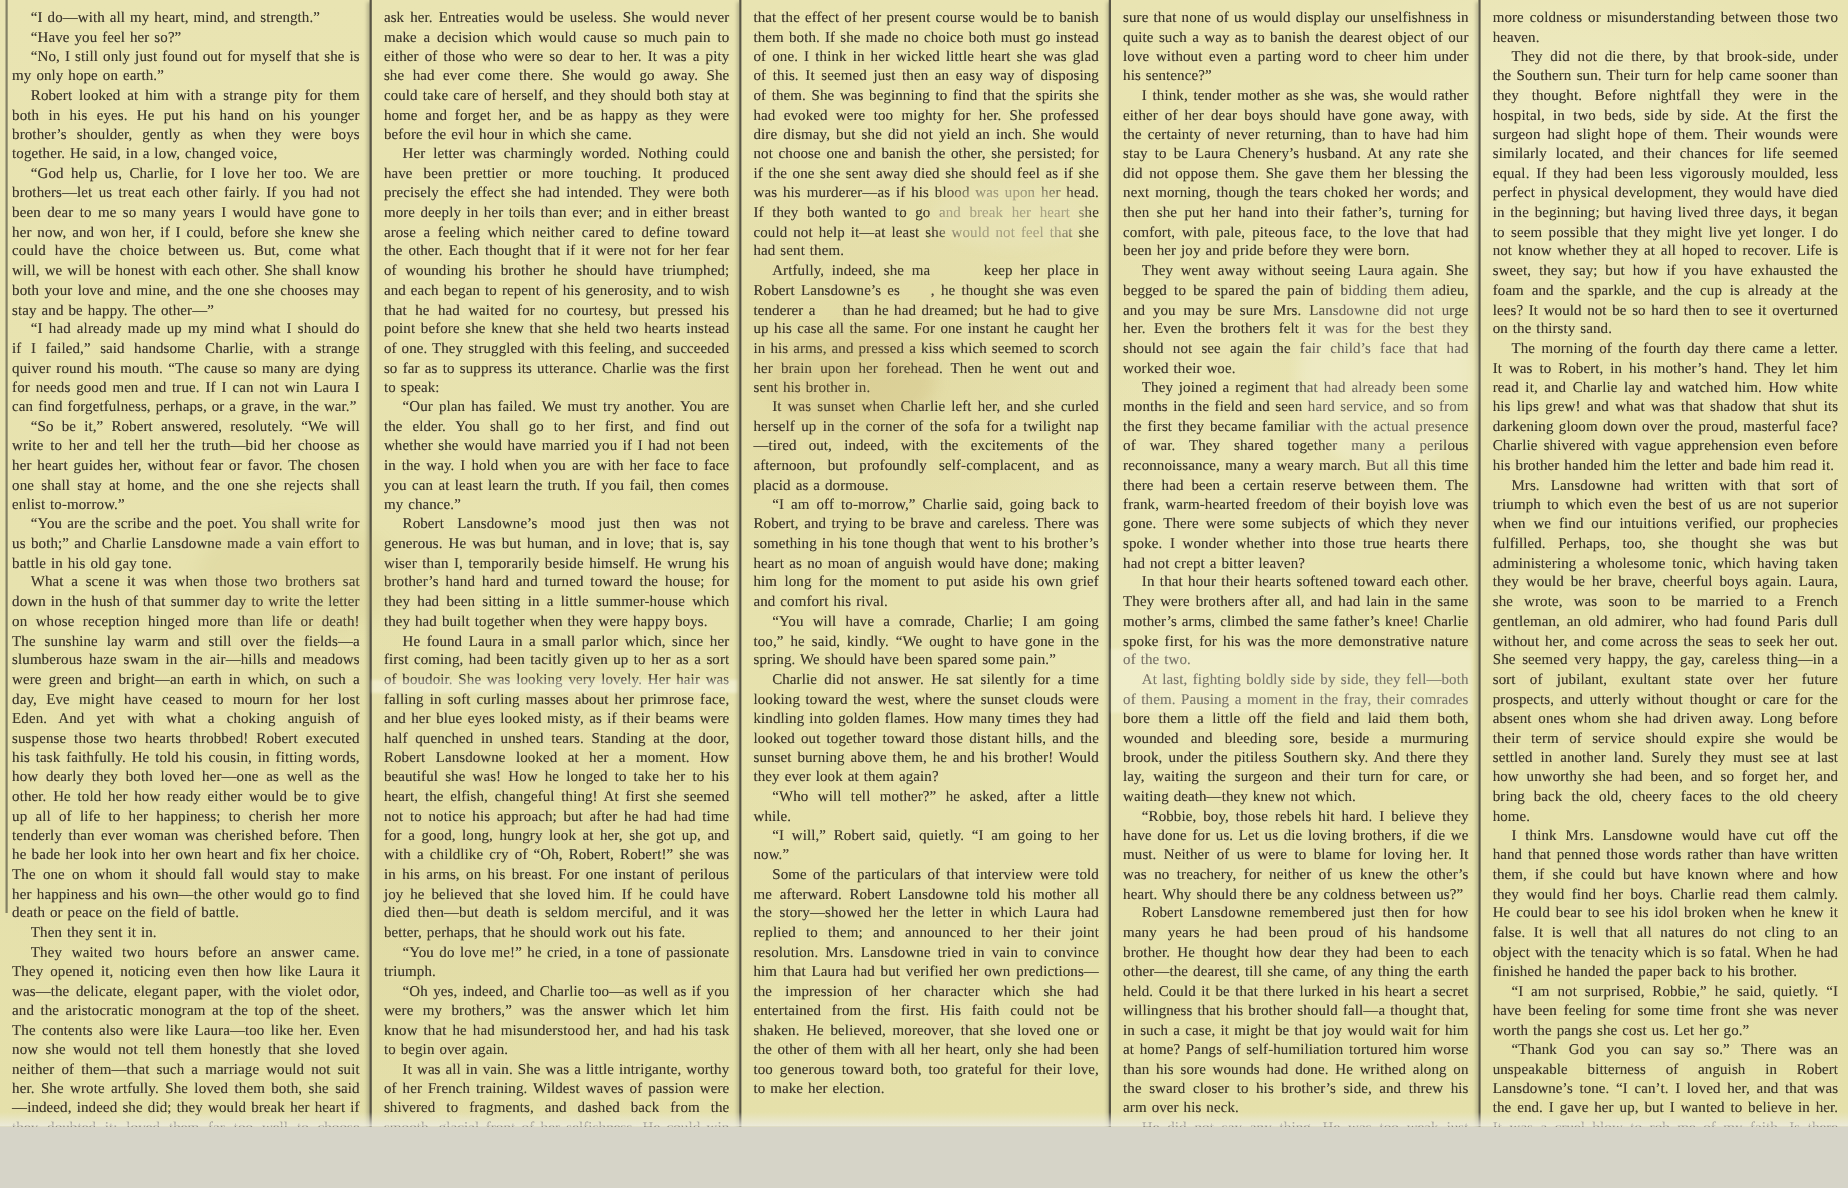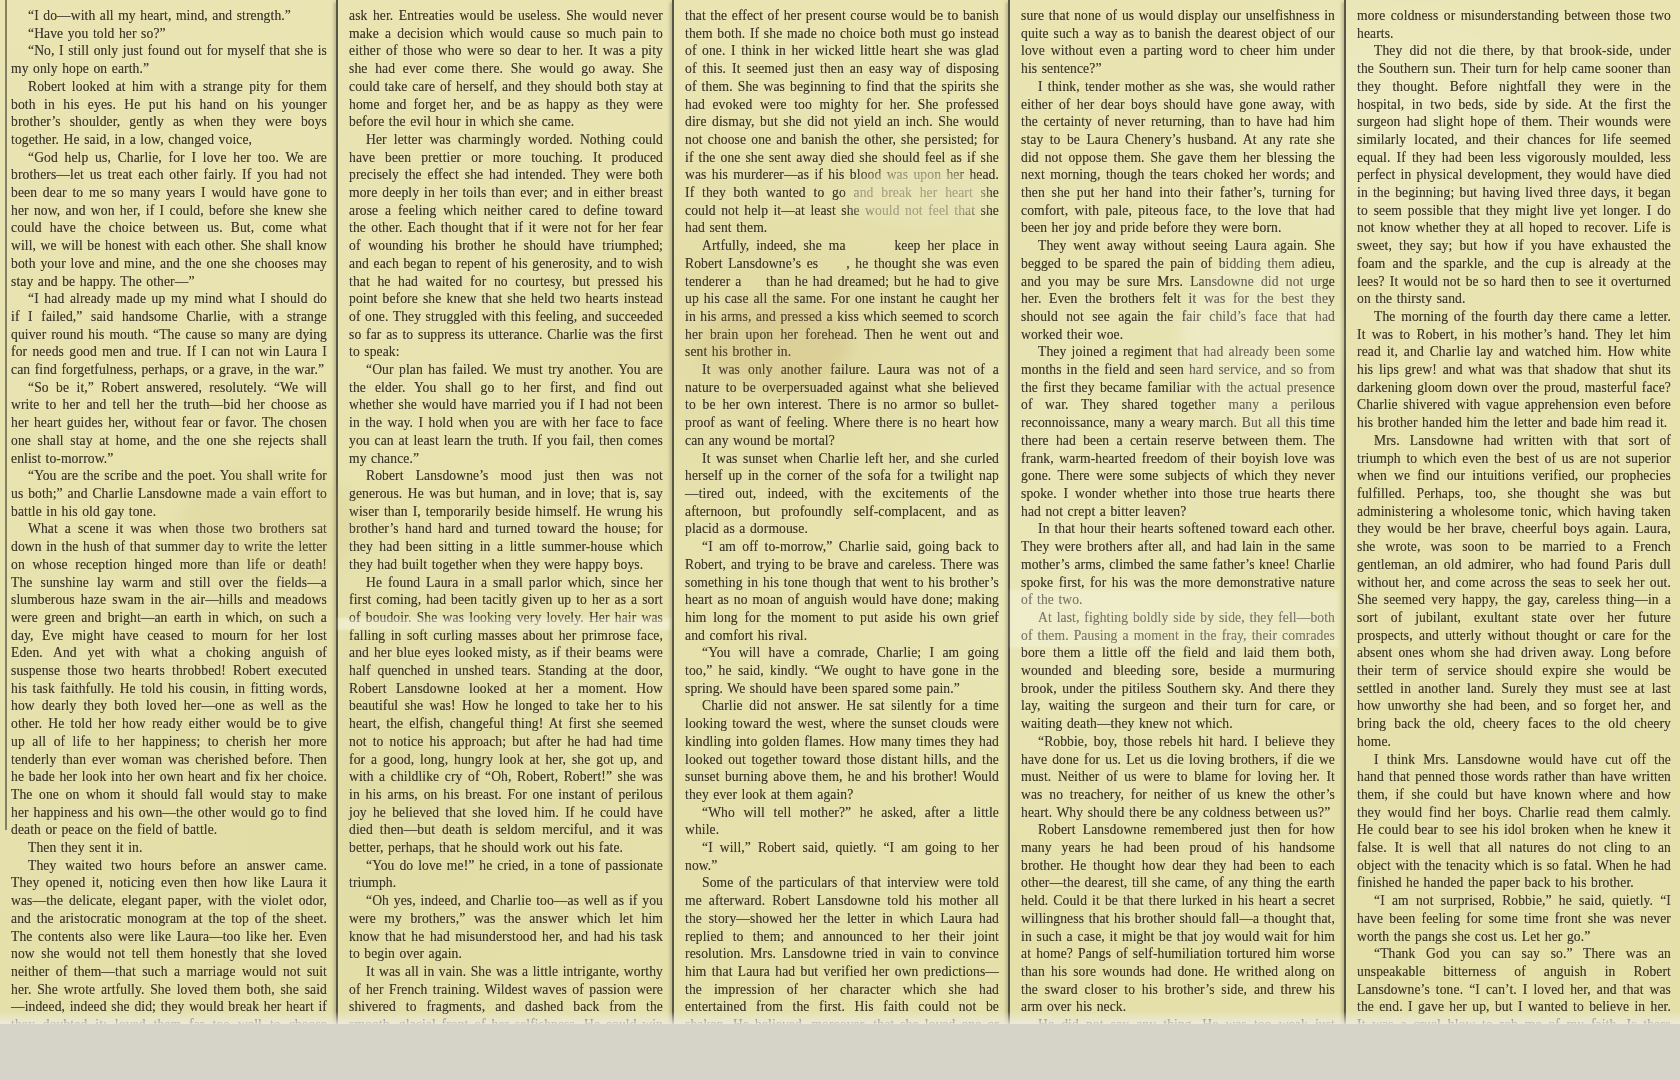--- a/index.html
+++ b/index.html
@@ -72,21 +72,21 @@
     background: linear-gradient(rgba(236,235,226,0), rgba(236,235,226,0.85));
   }
 </style>
 </head>
 <body>
 
 <div class="page">
   <div class="columns">
     <div class="column">
         <p class="para indent">“I do—with all my heart, mind, and strength.”</p>
-        <p class="para indent">“Have you told her so?”</p>
+        <p class="para indent">“Have you feel her so?”</p>
         <p class="para indent">“No, I still only just found out for myself that she is my only hope on earth.”</p>
         <p class="para indent">Robert looked at him with a strange pity for them both in his eyes. He put his hand on his younger brother’s shoulder, gently as when they were boys together. He said, in a low, changed voice,</p>
         <p class="para indent">“God help us, Charlie, for I love her too. We are brothers—let us treat each other fairly. If you had not been dear to me so many years I would have gone to her now, and won her, if I could, before she knew she could have the choice between us. But, come what will, we will be honest with each other. She shall know both your love and mine, and the one she chooses may stay and be happy. The other—”</p>
         <p class="para indent">“I had already made up my mind what I should do if I failed,” said handsome Charlie, with a strange quiver round his mouth. “The cause so many are dying for needs good men and true. If I can not win Laura I can find forgetfulness, perhaps, or a grave, in the war.”</p>
         <p class="para indent">“So be it,” Robert answered, resolutely. “We will write to her and tell her the truth—bid her choose as her heart guides her, without fear or favor. The chosen one shall stay at home, and the one she rejects shall enlist to-morrow.”</p>
         <p class="para indent">“You are the scribe and the poet. You shall write for us both;” and Charlie Lansdowne made a vain effort to battle in his old gay tone.</p>
         <p class="para indent">What a scene it was when those two brothers sat down in the hush of that summer day to write the letter on whose reception hinged more than life or death! The sunshine lay warm and still over the fields—a slumberous haze swam in the air—hills and meadows were green and bright—an earth in which, on such a day, Eve might have ceased to mourn for her lost Eden. And yet with what a choking anguish of suspense those two hearts throbbed! Robert executed his task faithfully. He told his cousin, in fitting words, how dearly they both loved her—one as well as the other. He told her how ready either would be to give up all of life to her happiness; to cherish her more tenderly than ever woman was cherished before. Then he bade her look into her own heart and fix her choice. The one on whom it should fall would stay to make her happiness and his own—the other would go to find death or peace on the field of battle.</p>
         <p class="para indent">Then they sent it in.</p>
         <p class="para indent">They waited two hours before an answer came. They opened it, noticing even then how like Laura it was—the delicate, elegant paper, with the violet odor, and the aristocratic monogram at the top of the sheet. The contents also were like Laura—too like her. Even now she would not tell them honestly that she loved neither of them—that such a marriage would not suit her. She wrote artfully. She loved them both, she said—indeed, indeed she did; they would break her heart if they doubted it; loved them far too well to choose between them, and send one away to what she believed would be certain death. They must not</p>
       </div>
@@ -96,42 +96,41 @@
         <p class="para indent">“Our plan has failed. We must try another. You are the elder. You shall go to her first, and find out whether she would have married you if I had not been in the way. I hold when you are with her face to face you can at least learn the truth. If you fail, then comes my chance.”</p>
         <p class="para indent">Robert Lansdowne’s mood just then was not generous. He was but human, and in love; that is, say wiser than I, temporarily beside himself. He wrung his brother’s hand hard and turned toward the house; for they had been sitting in a little summer-house which they had built together when they were happy boys.</p>
         <p class="para indent">He found Laura in a small parlor which, since her first coming, had been tacitly given up to her as a sort of boudoir. She was looking very lovely. Her hair was falling in soft curling masses about her primrose face, and her blue eyes looked misty, as if their beams were half quenched in unshed tears. Standing at the door, Robert Lansdowne looked at her a moment. How beautiful she was! How he longed to take her to his heart, the elfish, changeful thing! At first she seemed not to notice his approach; but after he had had time for a good, long, hungry look at her, she got up, and with a childlike cry of “Oh, Robert, Robert!” she was in his arms, on his breast. For one instant of perilous joy he believed that she loved him. If he could have died then—but death is seldom merciful, and it was better, perhaps, that he should work out his fate.</p>
         <p class="para indent">“You do love me!” he cried, in a tone of passionate triumph.</p>
         <p class="para indent">“Oh yes, indeed, and Charlie too—as well as if you were my brothers,” was the answer which let him know that he had misunderstood her, and had his task to begin over again.</p>
         <p class="para indent">It was all in vain. She was a little intrigante, worthy of her French training. Wildest waves of passion were shivered to fragments, and dashed back from the smooth, glacial front of her selfishness. He could win no more from her than the letter had disclosed. Even if she did love one of them best, she said, nothing should ever induce her to confess it and banish the other. She was immovable and impenetrable. As a last argument, he told her</p>
       </div>
     <div class="column">
         <p class="para">that the effect of her present course would be to banish them both. If she made no choice both must go instead of one. I think in her wicked little heart she was glad of this. It seemed just then an easy way of disposing of them. She was beginning to find that the spirits she had evoked were too mighty for her. She professed dire dismay, but she did not yield an inch. She would not choose one and banish the other, she persisted; for if the one she sent away died she should feel as if she was his murderer—as if his blood was upon her head. If they both wanted to go and break her heart she could not help it—at least she would not feel that she had sent them.</p>
         <p class="para indent">Artfully, indeed, she ma&nbsp;&nbsp;&nbsp;&nbsp;&nbsp;&nbsp;&nbsp;keep her place in Robert Lansdowne’s es&nbsp;&nbsp;&nbsp;&nbsp;&nbsp;, he thought she was even tenderer a&nbsp;&nbsp;&nbsp;&nbsp;&nbsp;than he had dreamed; but he had to give up his case all the same. For one instant he caught her in his arms, and pressed a kiss which seemed to scorch her brain upon her forehead. Then he went out and sent his brother in.</p>
-        <p class="para indent">It was only another failure. Laura was not of a nature to be overpersuaded against what she believed to be her own interest. There is no armor so bullet-proof as want of feeling. Where there is no heart how can any wound be mortal?</p>
         <p class="para indent">It was sunset when Charlie left her, and she curled herself up in the corner of the sofa for a twilight nap—tired out, indeed, with the excitements of the afternoon, but profoundly self-complacent, and as placid as a dormouse.</p>
         <p class="para indent">“I am off to-morrow,” Charlie said, going back to Robert, and trying to be brave and careless. There was something in his tone though that went to his brother’s heart as no moan of anguish would have done; making him long for the moment to put aside his own grief and comfort his rival.</p>
         <p class="para indent">“You will have a comrade, Charlie; I am going too,” he said, kindly. “We ought to have gone in the spring. We should have been spared some pain.”</p>
         <p class="para indent">Charlie did not answer. He sat silently for a time looking toward the west, where the sunset clouds were kindling into golden flames. How many times they had looked out together toward those distant hills, and the sunset burning above them, he and his brother! Would they ever look at them again?</p>
         <p class="para indent">“Who will tell mother?” he asked, after a little while.</p>
         <p class="para indent">“I will,” Robert said, quietly. “I am going to her now.”</p>
         <p class="para indent">Some of the particulars of that interview were told me afterward. Robert Lansdowne told his mother all the story—showed her the letter in which Laura had replied to them; and announced to her their joint resolution. Mrs. Lansdowne tried in vain to convince him that Laura had but verified her own predictions—the impression of her character which she had entertained from the first. His faith could not be shaken. He believed, moreover, that she loved one or the other of them with all her heart, only she had been too generous toward both, too grateful for their love, to make her election.</p>
       </div>
     <div class="column">
         <p class="para">sure that none of us would display our unselfishness in quite such a way as to banish the dearest object of our love without even a parting word to cheer him under his sentence?”</p>
         <p class="para indent">I think, tender mother as she was, she would rather either of her dear boys should have gone away, with the certainty of never returning, than to have had him stay to be Laura Chenery’s husband. At any rate she did not oppose them. She gave them her blessing the next morning, though the tears choked her words; and then she put her hand into their father’s, turning for comfort, with pale, piteous face, to the love that had been her joy and pride before they were born.</p>
         <p class="para indent">They went away without seeing Laura again. She begged to be spared the pain of bidding them adieu, and you may be sure Mrs. Lansdowne did not urge her. Even the brothers felt it was for the best they should not see again the fair child’s face that had worked their woe.</p>
         <p class="para indent">They joined a regiment that had already been some months in the field and seen hard service, and so from the first they became familiar with the actual presence of war. They shared together many a perilous reconnoissance, many a weary march. But all this time there had been a certain reserve between them. The frank, warm-hearted freedom of their boyish love was gone. There were some subjects of which they never spoke. I wonder whether into those true hearts there had not crept a bitter leaven?</p>
         <p class="para indent">In that hour their hearts softened toward each other. They were brothers after all, and had lain in the same mother’s arms, climbed the same father’s knee! Charlie spoke first, for his was the more demonstrative nature of the two.</p>
         <p class="para indent">At last, fighting boldly side by side, they fell—both of them. Pausing a moment in the fray, their comrades bore them a little off the field and laid them both, wounded and bleeding sore, beside a murmuring brook, under the pitiless Southern sky. And there they lay, waiting the surgeon and their turn for care, or waiting death—they knew not which.</p>
         <p class="para indent">“Robbie, boy, those rebels hit hard. I believe they have done for us. Let us die loving brothers, if die we must. Neither of us were to blame for loving her. It was no treachery, for neither of us knew the other’s heart. Why should there be any coldness between us?”</p>
         <p class="para indent">Robert Lansdowne remembered just then for how many years he had been proud of his handsome brother. He thought how dear they had been to each other—the dearest, till she came, of any thing the earth held. Could it be that there lurked in his heart a secret willingness that his brother should fall—a thought that, in such a case, it might be that joy would wait for him at home? Pangs of self-humiliation tortured him worse than his sore wounds had done. He writhed along on the sward closer to his brother’s side, and threw his arm over his neck.</p>
         <p class="para indent">He did not say any thing. He was too weak just then, or too wretched; but Charlie understood the language of that mute caress, and turned his face toward the true eyes that sought it so wistfully. From that moment, come life or death, the bitter leaven was gone; there could never be any</p>
       </div>
     <div class="column">
-        <p class="para">more coldness or misunderstanding between those two hearts.</p>
+        <p class="para">more coldness or misunderstanding between those two heaven.</p>
         <p class="para indent">They did not die there, by that brook-side, under the Southern sun. Their turn for help came sooner than they thought. Before nightfall they were in the hospital, in two beds, side by side. At the first the surgeon had slight hope of them. Their wounds were similarly located, and their chances for life seemed equal. If they had been less vigorously moulded, less perfect in physical development, they would have died in the beginning; but having lived three days, it began to seem possible that they might live yet longer. I do not know whether they at all hoped to recover. Life is sweet, they say; but how if you have exhausted the foam and the sparkle, and the cup is already at the lees? It would not be so hard then to see it overturned on the thirsty sand.</p>
         <p class="para indent">The morning of the fourth day there came a letter. It was to Robert, in his mother’s hand. They let him read it, and Charlie lay and watched him. How white his lips grew! and what was that shadow that shut its darkening gloom down over the proud, masterful face? Charlie shivered with vague apprehension even before his brother handed him the letter and bade him read it.</p>
         <p class="para indent">Mrs. Lansdowne had written with that sort of triumph to which even the best of us are not superior when we find our intuitions verified, our prophecies fulfilled. Perhaps, too, she thought she was but administering a wholesome tonic, which having taken they would be her brave, cheerful boys again. Laura, she wrote, was soon to be married to a French gentleman, an old admirer, who had found Paris dull without her, and come across the seas to seek her out. She seemed very happy, the gay, careless thing—in a sort of jubilant, exultant state over her future prospects, and utterly without thought or care for the absent ones whom she had driven away. Long before their term of service should expire she would be settled in another land. Surely they must see at last how unworthy she had been, and so forget her, and bring back the old, cheery faces to the old cheery home.</p>
         <p class="para indent">I think Mrs. Lansdowne would have cut off the hand that penned those words rather than have written them, if she could but have known where and how they would find her boys. Charlie read them calmly. He could bear to see his idol broken when he knew it false. It is well that all natures do not cling to an object with the tenacity which is so fatal. When he had finished he handed the paper back to his brother.</p>
         <p class="para indent">“I am not surprised, Robbie,” he said, quietly. “I have been feeling for some time front she was never worth the pangs she cost us. Let her go.”</p>
         <p class="para indent">“Thank God you can say so.” There was an unspeakable bitterness of anguish in Robert Lansdowne’s tone. “I can’t. I loved her, and that was the end. I gave her up, but I wanted to believe in her. It was a cruel blow to rob me of my faith. Is there nothing on earth or in heaven but one gigantic falsehood?”</p>
         <p class="para indent">He stopped speaking, with a suppressed groan. His sore wound had begun to bleed again in his excitement, as they say a murdered man’s will when his foot draws near who struck the blow. He had got his death in that hour. There had been slight enough chance of saving him before—it was im-</p>
       </div>
   </div>
 

